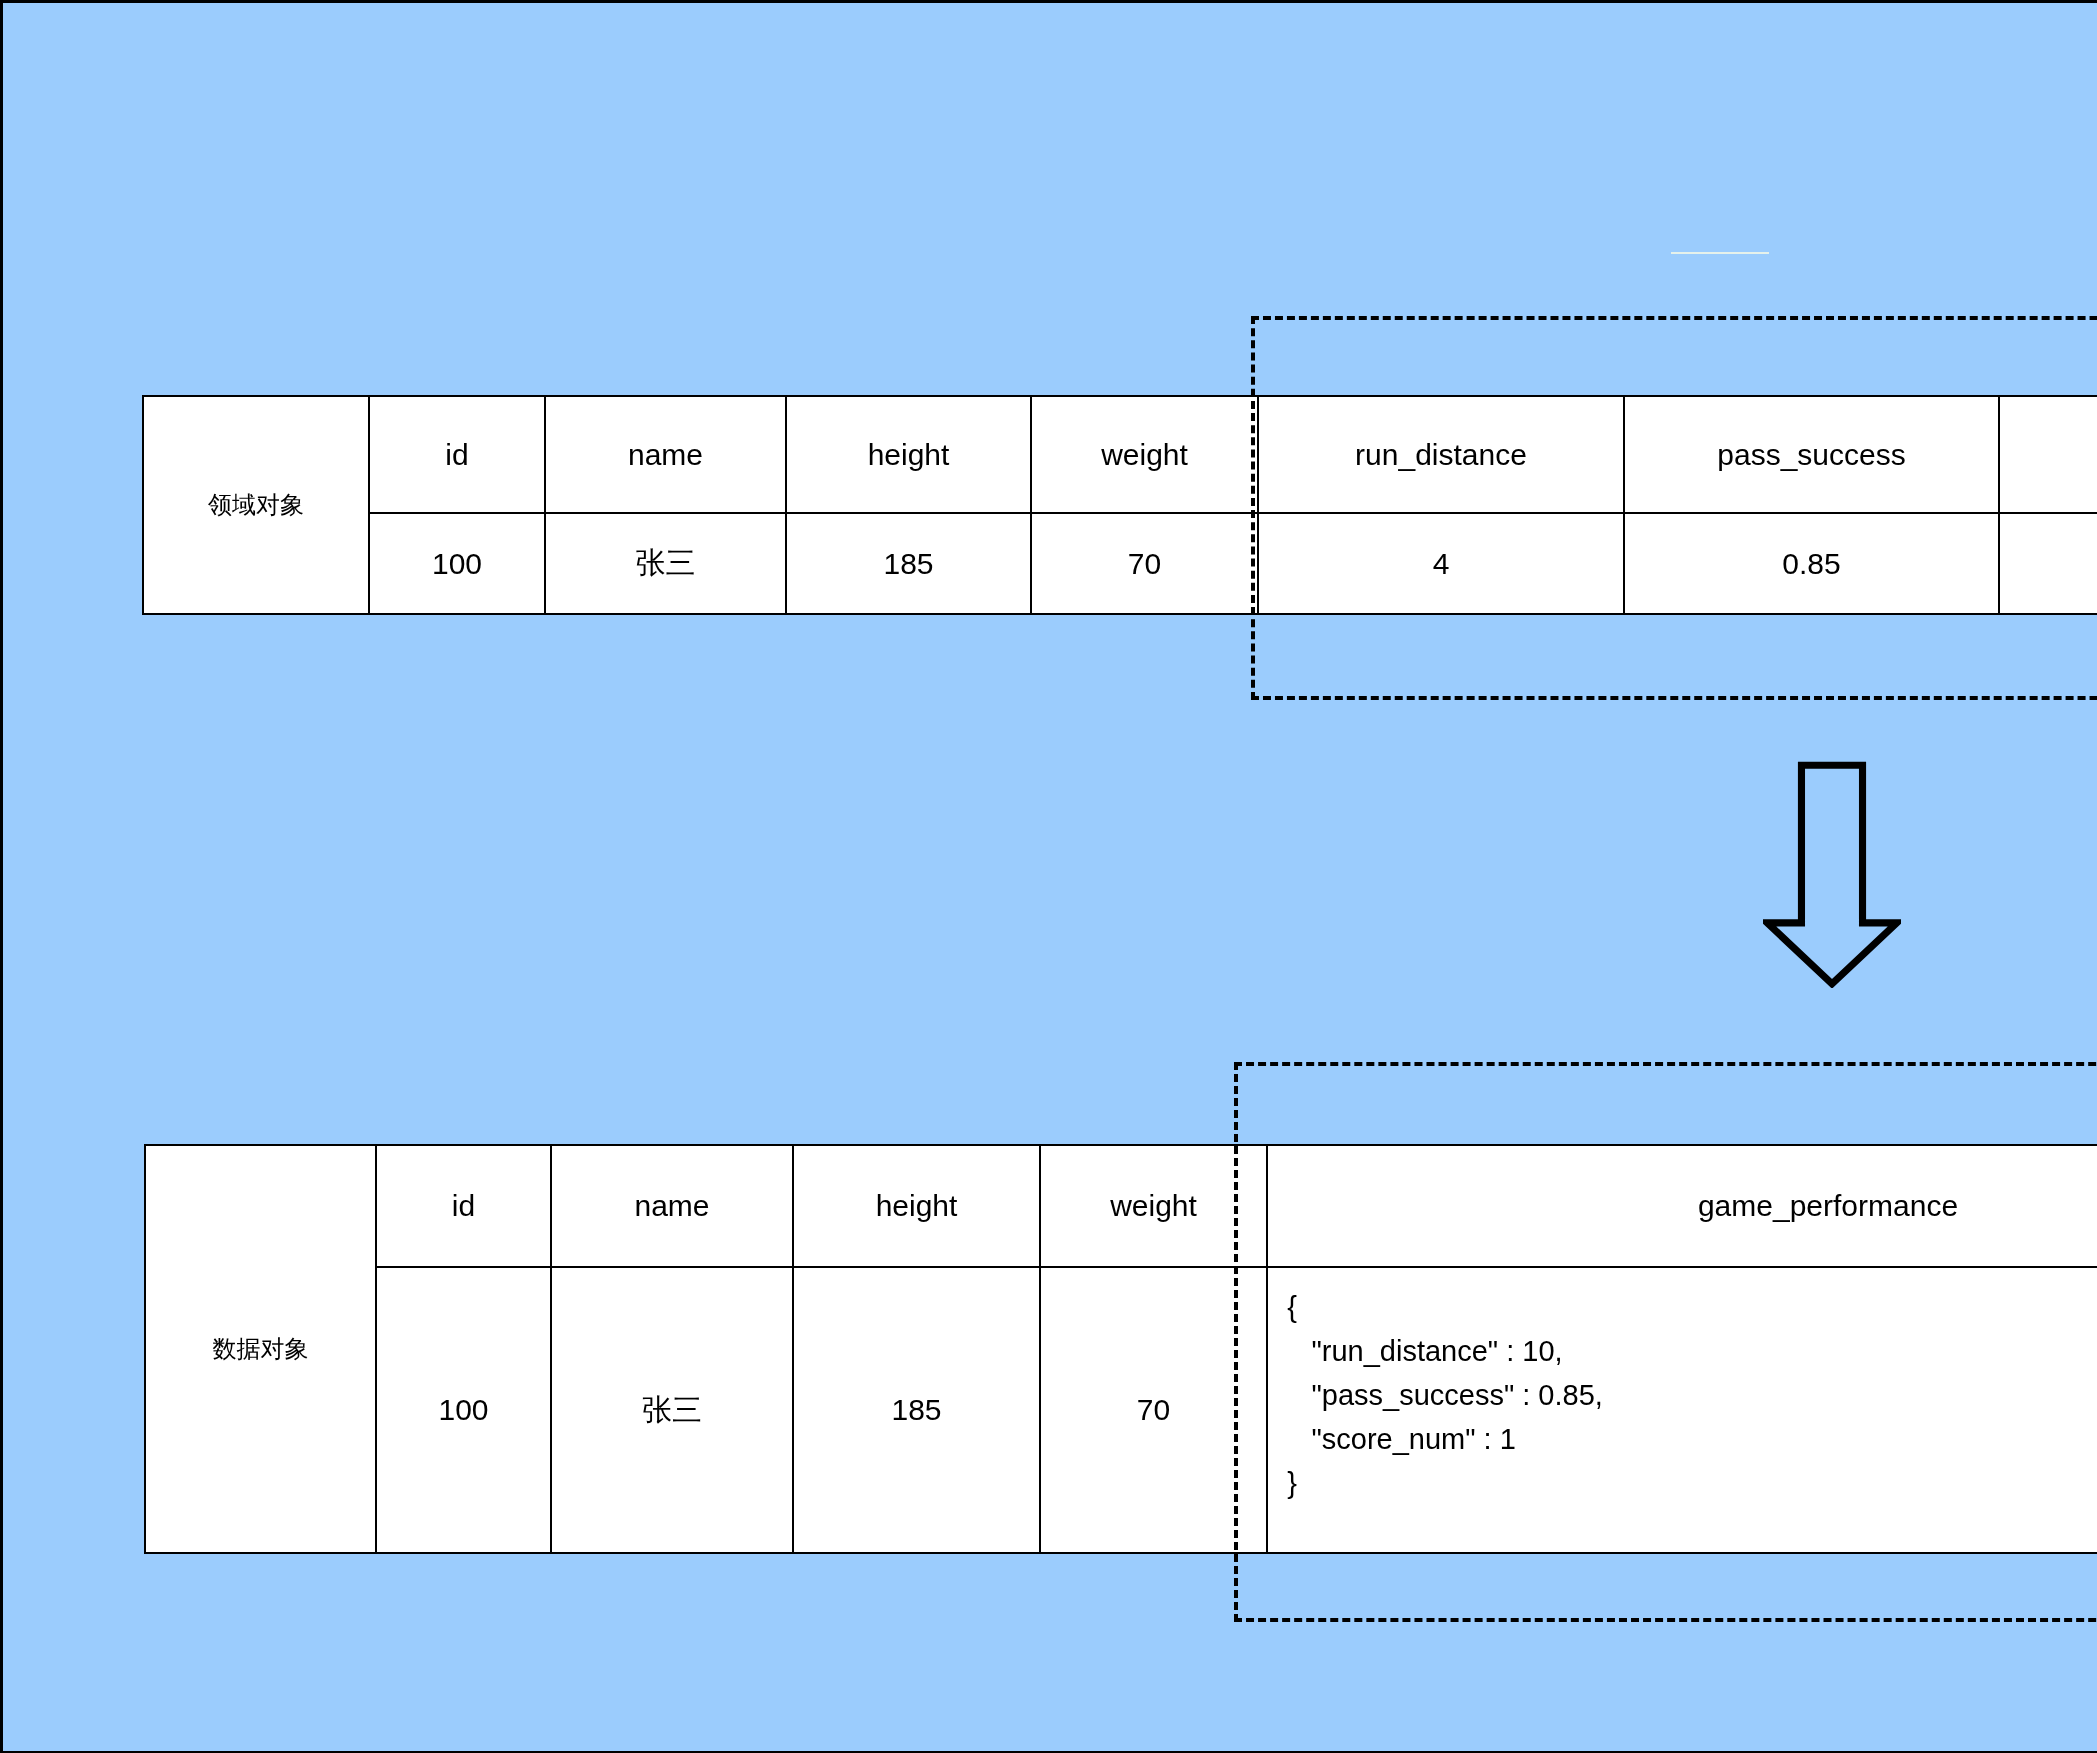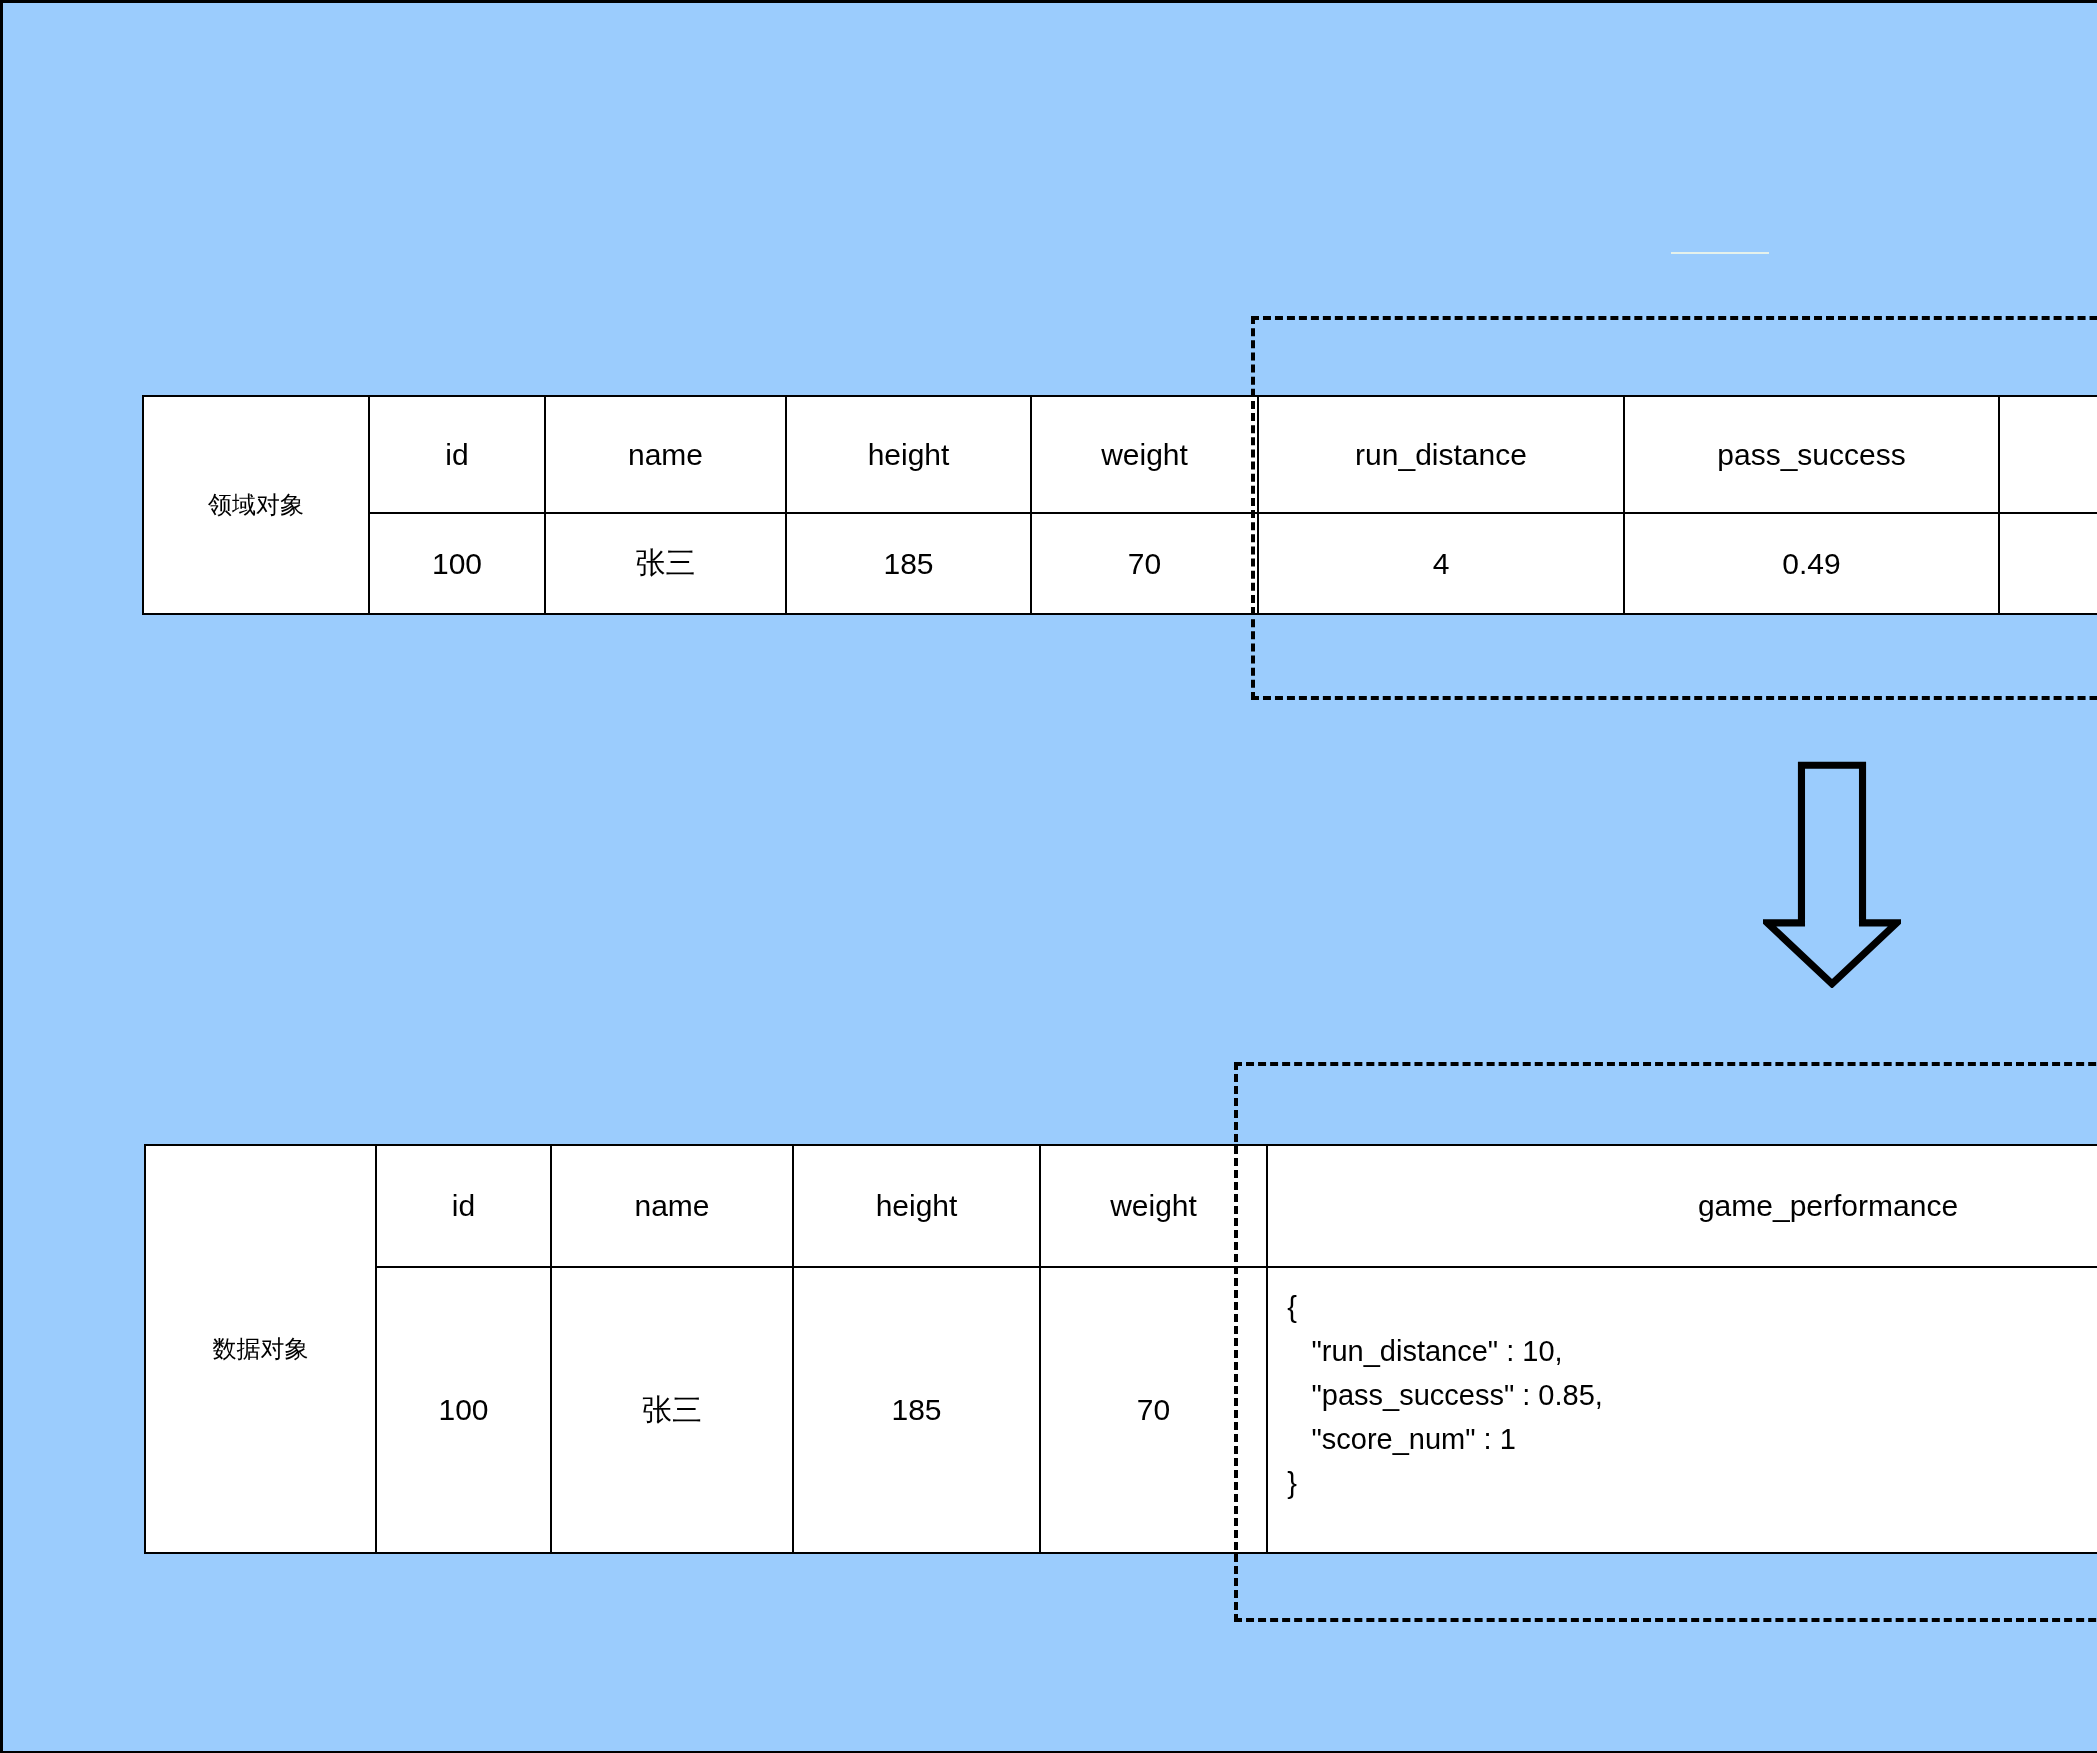--- a/index.html
+++ b/index.html
@@ -135,21 +135,21 @@
       <td>run_distance</td>
       <td>pass_success</td>
       <td>score_num</td>
     </tr>
     <tr class="data-row">
       <td>100</td>
       <td>张三</td>
       <td>185</td>
       <td>70</td>
       <td>4</td>
-      <td>0.49</td>
+      <td>0.85</td>
       <td>1</td>
     </tr>
   </tbody>
     </table>
 
   <div class="dashed-box" id="dashed-box-top"></div>
 
   <div id="transform-arrow">
     <svg viewBox="0 0 330 540" preserveAspectRatio="none" aria-hidden="true">
       <polygon points="92,10 238,10 238,385 320,385 165,530 10,385 92,385" fill="#9BCCFD" stroke="#000000" stroke-width="17" stroke-linejoin="miter"></polygon>

